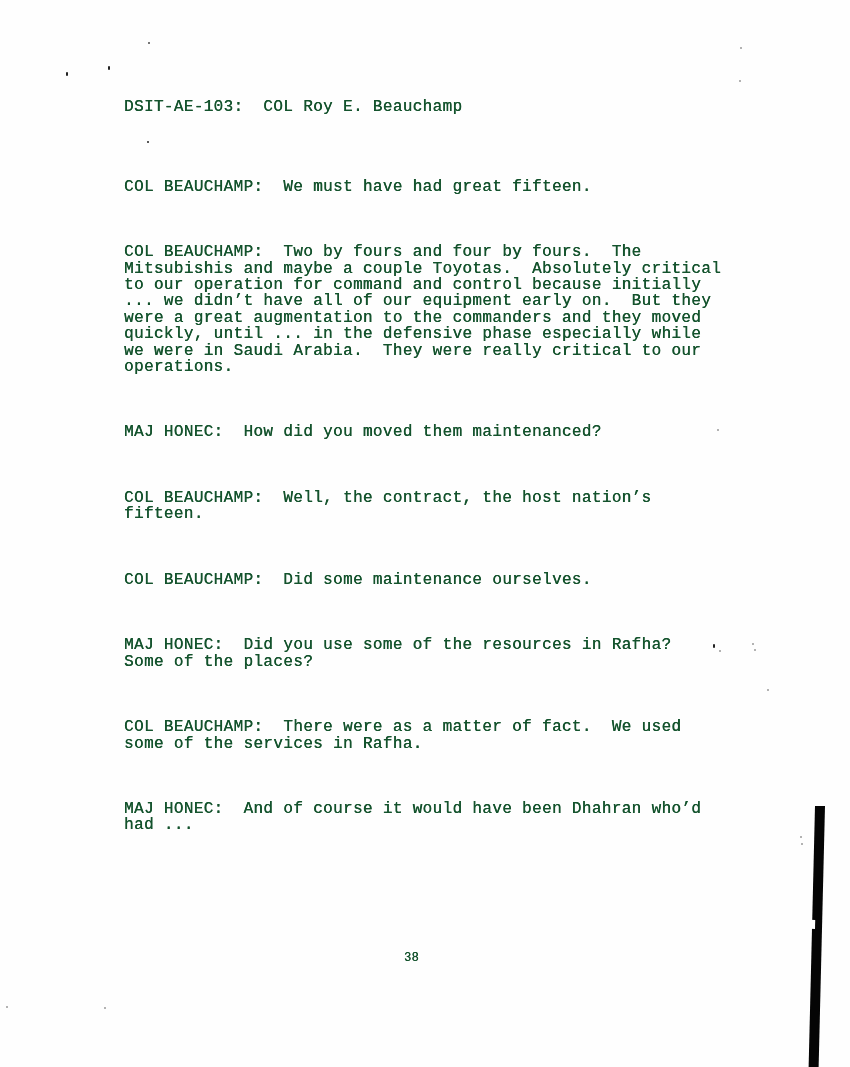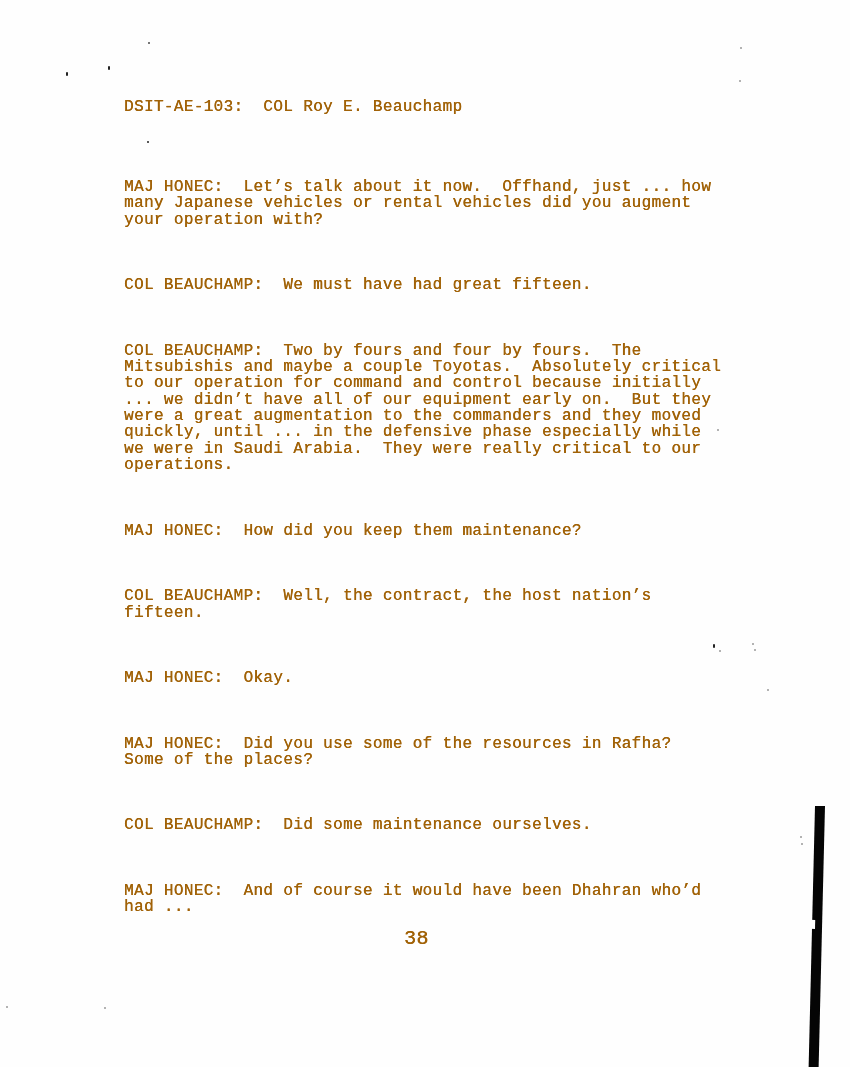--- a/index.html
+++ b/index.html
@@ -4,21 +4,21 @@
 <title>Scanned Transcript Page</title>
 <style>
   html, body { margin: 0; padding: 0; background: #ffffff; }
   .page {
     position: relative;
     width: 850px;
     height: 1067px;
     background: #fefefe;
     overflow: hidden;
     font-family: "Liberation Mono", "DejaVu Sans Mono", monospace;
-    color: #a16207;
+    color: #14532d;
   }
   .doc-header {
     position: absolute;
     left: 124px;
     top: 98px;
     font-size: 16px;
     letter-spacing: 0.35px;
     white-space: pre;
     text-shadow: 0.3px 0 0 currentColor;
   }
@@ -30,22 +30,22 @@
     font-size: 16px;
     line-height: 16.38px;
     letter-spacing: 0.35px;
     white-space: pre;
     text-shadow: 0.3px 0 0 currentColor;
   }
   .para { margin: 0 0 16.38px 0; }
   .page-number {
     position: absolute;
     left: 404px;
-    top: 927px;
-    font-size: 20px;
+    top: 951px;
+    font-size: 12px;
     letter-spacing: 0.35px;
     text-shadow: 0.3px 0 0 currentColor;
   }
   .scan-bar {
     position: absolute;
     left: 815px;
     top: 806px;
     width: 10px;
     height: 262px;
     background: #050505;
@@ -71,39 +71,37 @@
   .speck.faint { background: #9a9a9a; }
 </style>
 </head>
 <body>
 
 <div class="page">
 
   <div class="doc-header">DSIT-AE-103:  COL Roy E. Beauchamp</div>
 
   <div class="transcript">
-    <div class="para">MAJ HONEC:  Let’s talk about it now.  Offhand, just ... how
-many Japanese vehicles or rental vehicles did you augment
-your operation with?</div>
     <div class="para">COL BEAUCHAMP:  We must have had great fifteen.</div>
     <div class="para">COL BEAUCHAMP:  Two by fours and four by fours.  The
 Mitsubishis and maybe a couple Toyotas.  Absolutely critical
 to our operation for command and control because initially
 ... we didn’t have all of our equipment early on.  But they
 were a great augmentation to the commanders and they moved
 quickly, until ... in the defensive phase especially while
 we were in Saudi Arabia.  They were really critical to our
 operations.</div>
-    <div class="para">MAJ HONEC:  How did you keep them maintenance?</div>
+    <div class="para">MAJ HONEC:  How did you moved them maintenanced?</div>
     <div class="para">COL BEAUCHAMP:  Well, the contract, the host nation’s
 fifteen.</div>
-    <div class="para">MAJ HONEC:  Okay.</div>
+    <div class="para">COL BEAUCHAMP:  Did some maintenance ourselves.</div>
     <div class="para">MAJ HONEC:  Did you use some of the resources in Rafha?
 Some of the places?</div>
-    <div class="para">COL BEAUCHAMP:  Did some maintenance ourselves.</div>
+    <div class="para">COL BEAUCHAMP:  There were as a matter of fact.  We used
+some of the services in Rafha.</div>
     <div class="para">MAJ HONEC:  And of course it would have been Dhahran who’d
 had ...</div>
     
     
     
   </div>
 
   <div class="page-number">38</div>
 
   <div class="scan-bar">

